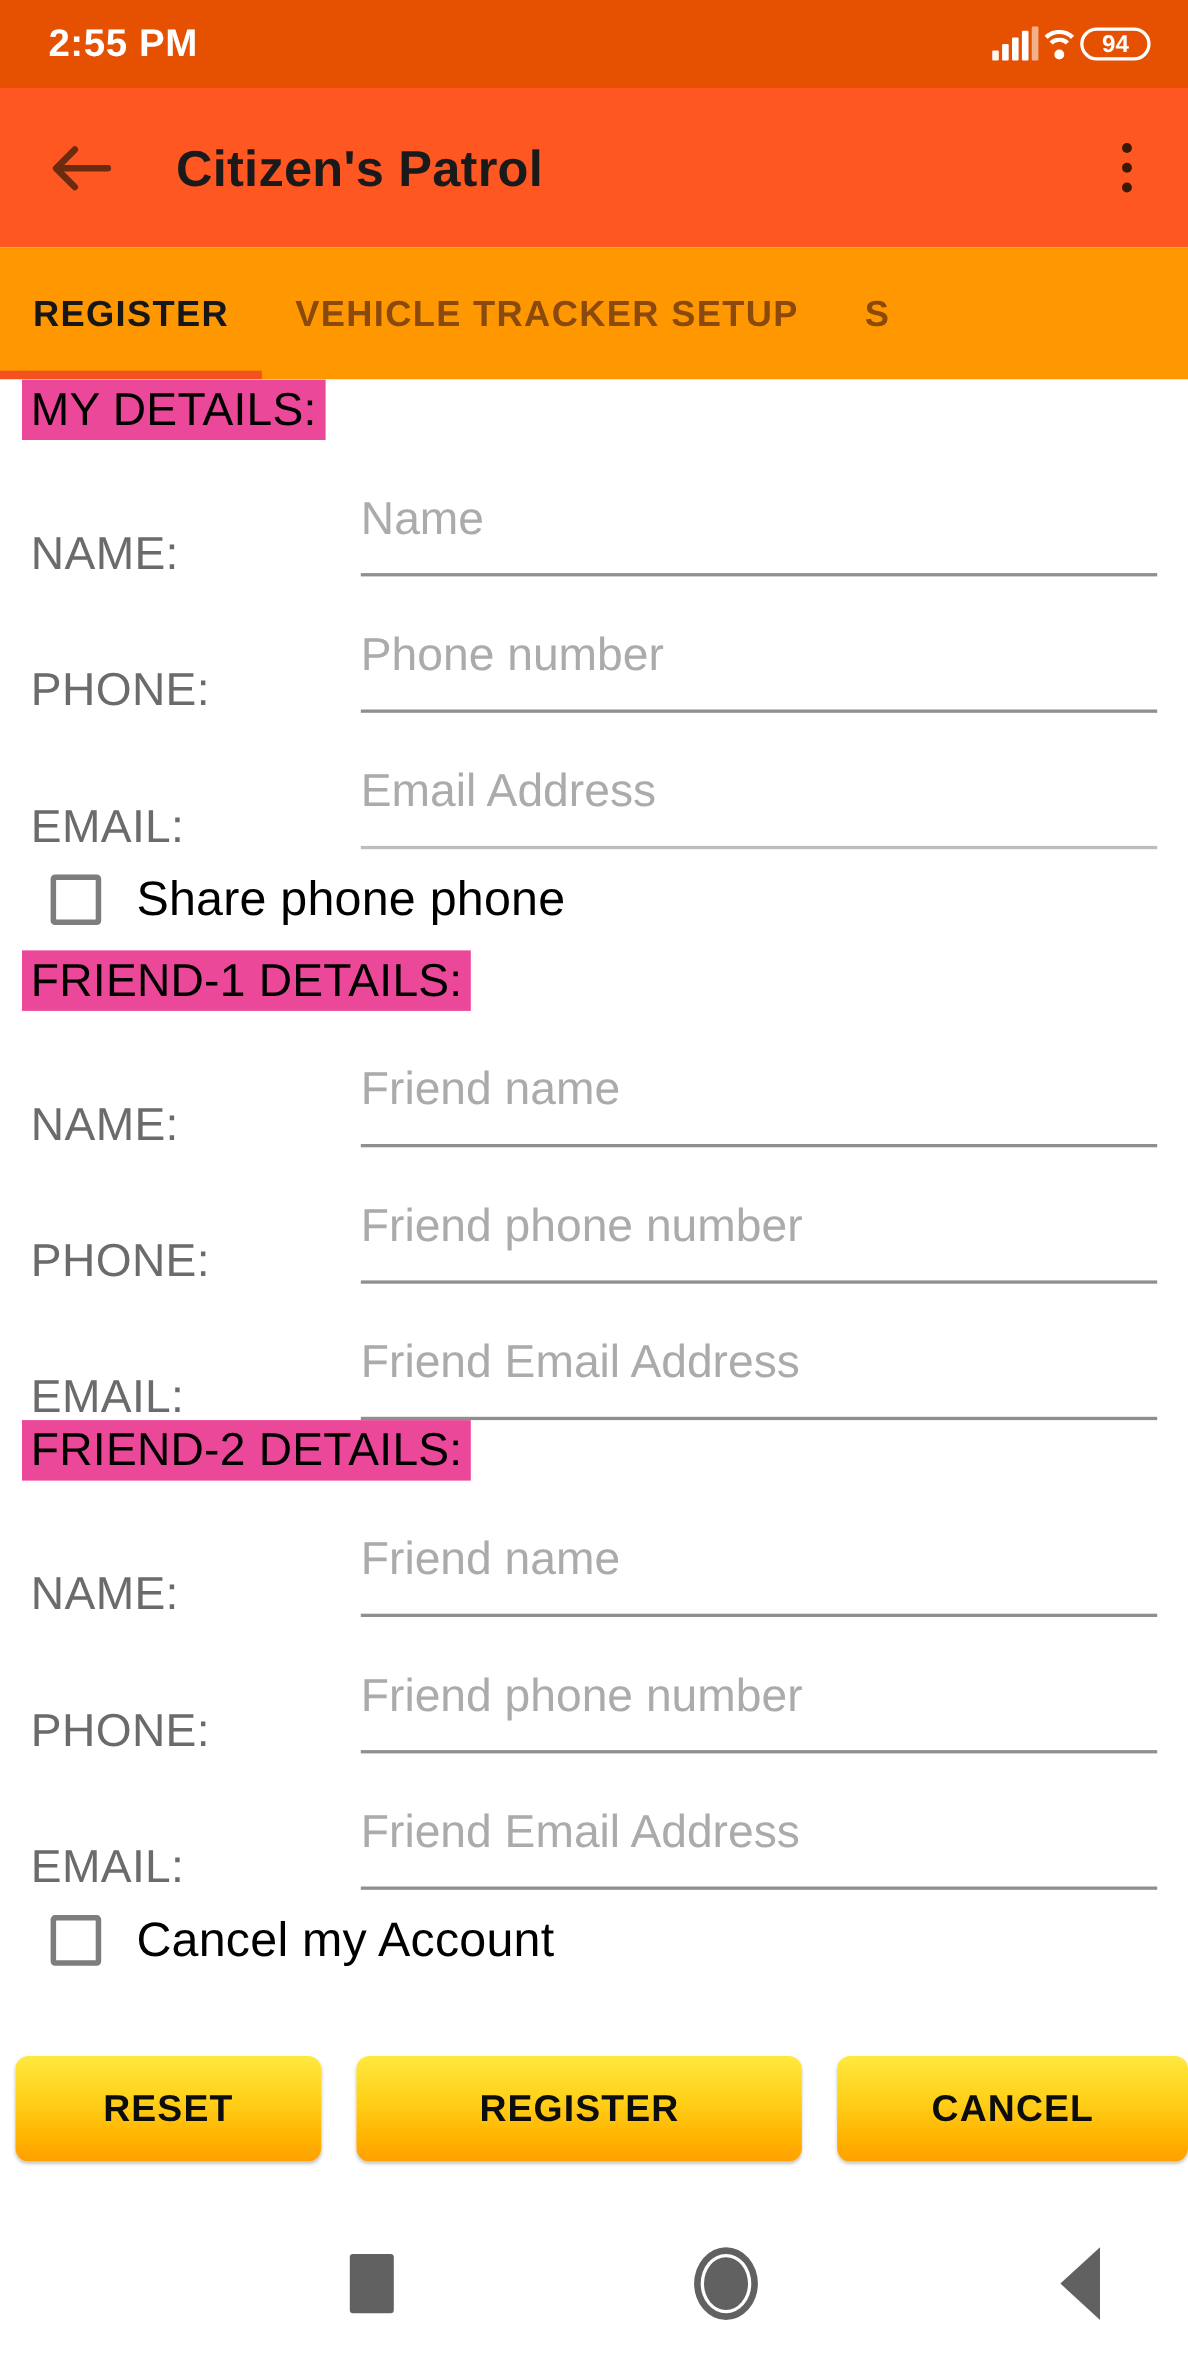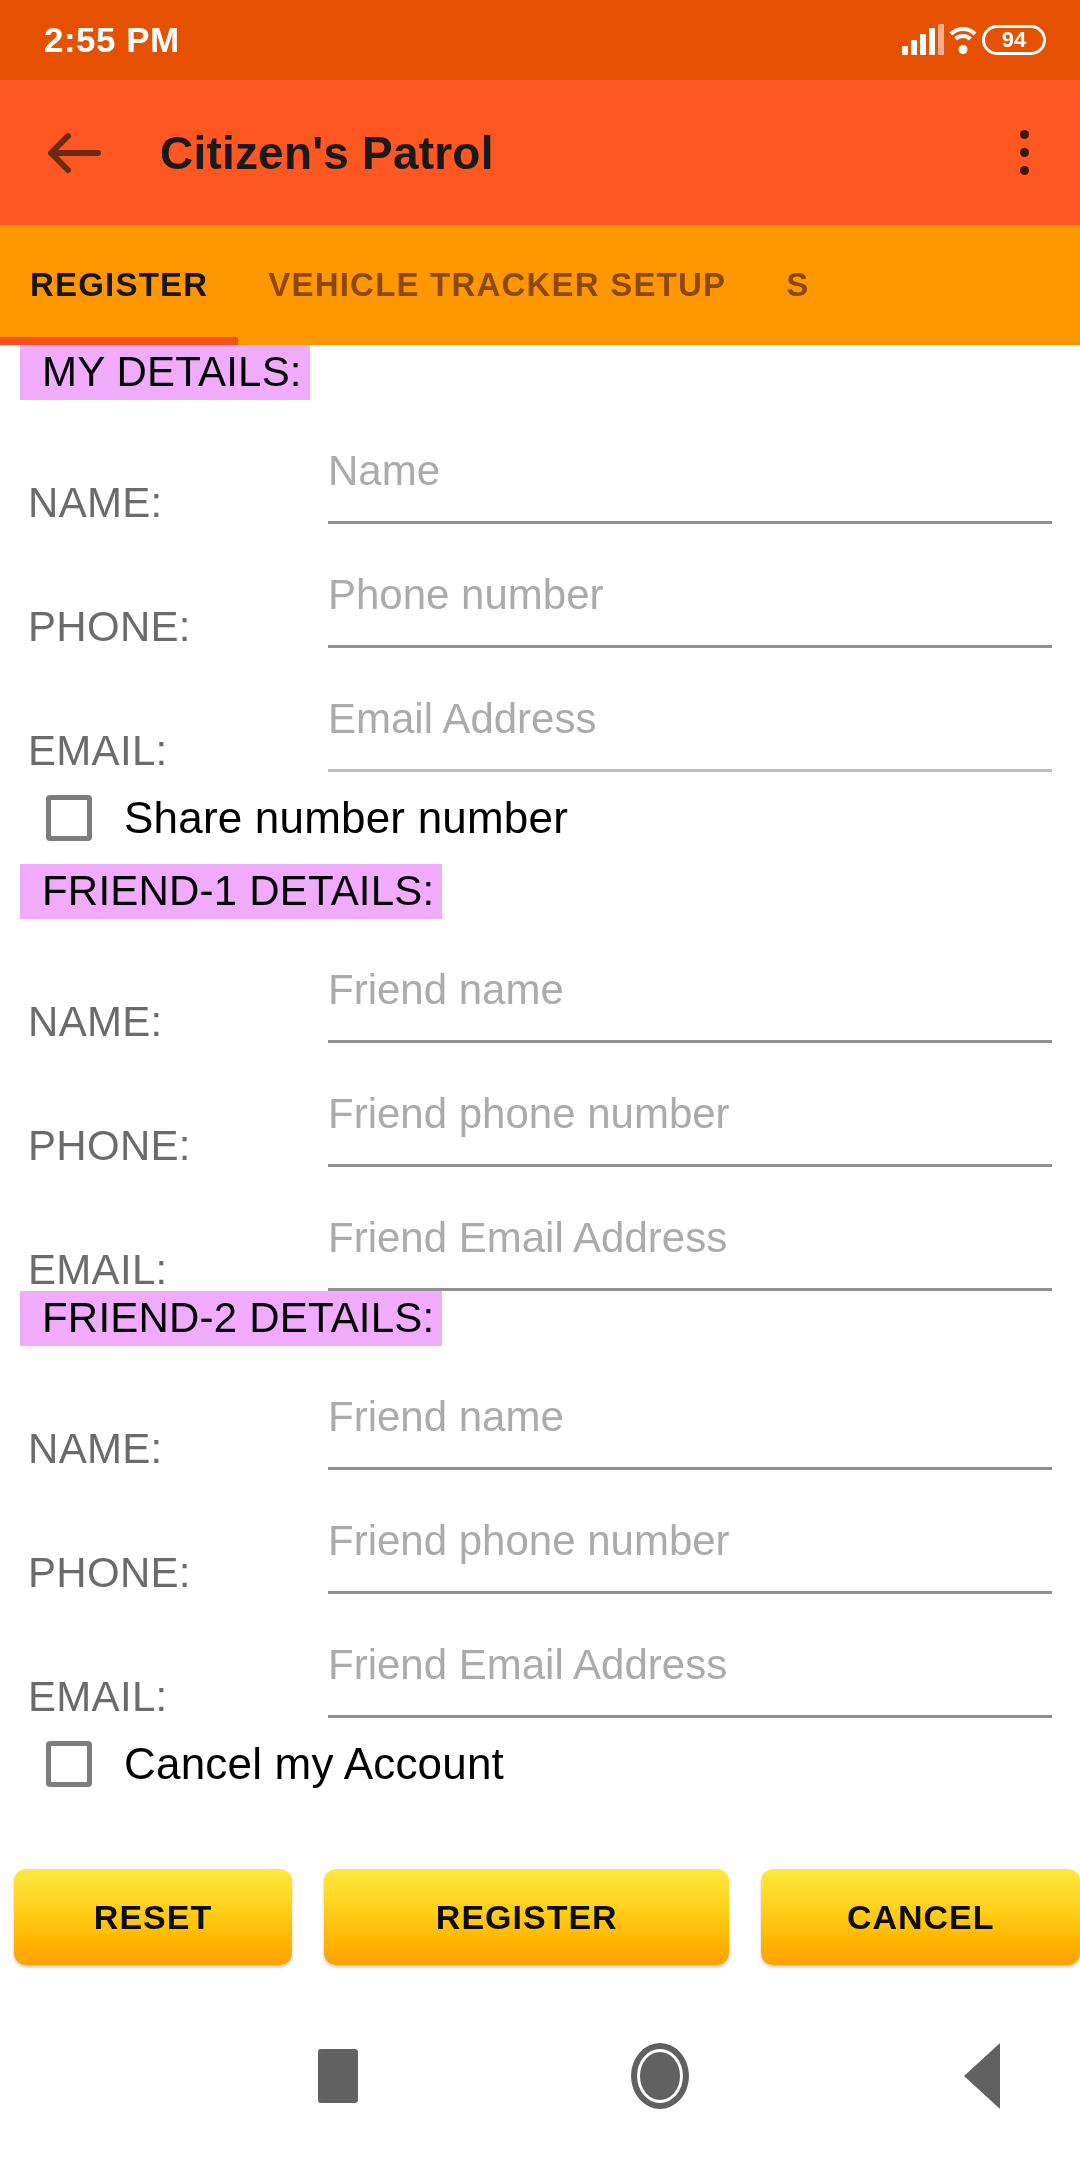--- a/index.html
+++ b/index.html
@@ -86,22 +86,22 @@
     content:""; position:absolute; left:0; right:0; bottom:0;
     height:8px; background:#f4511e;
   }
 
   
   .content{
     position:absolute; top:345px; left:0; right:0; bottom:168px;
     background:#fff; overflow:hidden;
   }
   .section-head{
-    display:inline-block; background:#f0abfc; color:#000;
-    font-size:42px; line-height:1.12; padding:3px 8px 5px 22px;
+    display:inline-block; background:#ec4899; color:#000;
+    font-size:42px; line-height:1.12; padding:3px 8px 5px 8px;
     margin-left:20px; font-weight:normal; letter-spacing:.2px;
   }
 
   .field-row{
     display:flex; align-items:flex-end; height:124px; padding-left:28px;
   }
   .field-label{
     width:300px; flex:0 0 300px; color:#6b6b6b;
     font-size:42px; line-height:1; padding-top:14px; letter-spacing:.3px;
   }
@@ -234,21 +234,21 @@
   <div class="field-row">
     <div class="field-label">EMAIL:</div>
     <div class="field-input light">
       <span class="ph">Email Address</span>
       <div class="rule"></div>
     </div>
   </div>
 
   <div class="check-row">
     <div class="checkbox"></div>
-    <div class="check-label">Share number number</div>
+    <div class="check-label">Share phone phone</div>
   </div>
 
   
   <div class="section-head">FRIEND-1 DETAILS:</div>
 
   <div class="field-row">
     <div class="field-label">NAME:</div>
     <div class="field-input">
       <span class="ph">Friend name</span>
       <div class="rule"></div>

